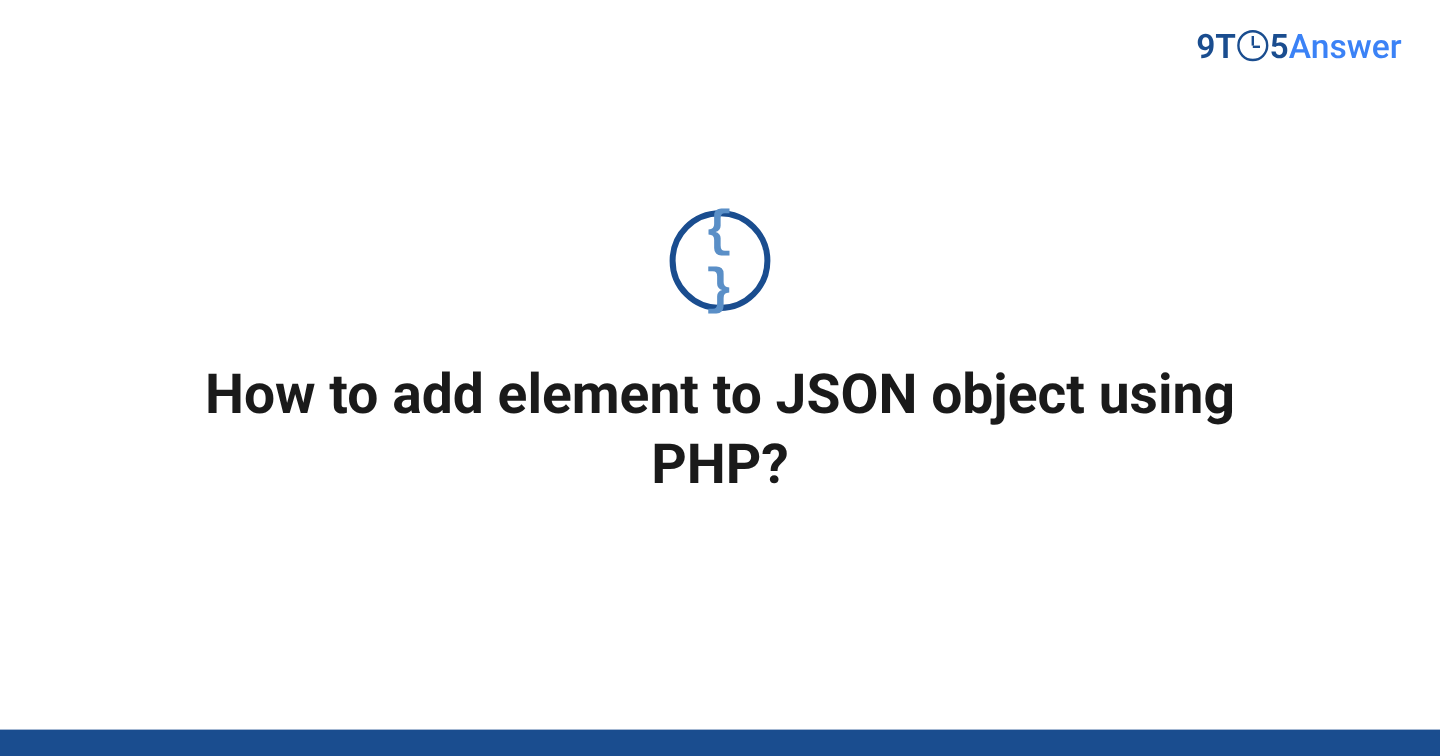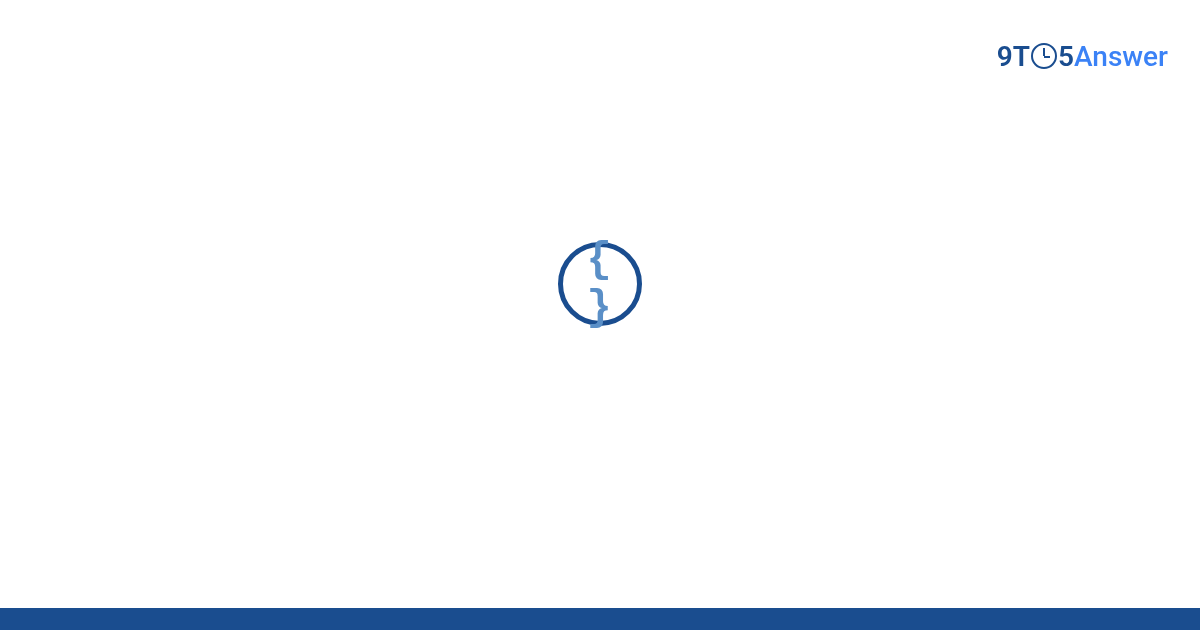--- a/index.html
+++ b/index.html
@@ -18,21 +18,20 @@
     }
     
     .logo-container {
       position: absolute;
       top: 22px;
       right: 32px;
       display: flex;
       align-items: baseline;
       font-size: 28px;
       font-weight: 600;
-      margin-top: 18px;
     }
     
     .logo-part1 {
       color: #1a4d8f;
     }
     
     .logo-clock {
       display: inline-flex;
       align-items: center;
       justify-content: center;
@@ -129,15 +128,16 @@
   <span class="logo-part1">9T</span>
   <span class="logo-clock"></span>
   <span class="logo-part2">5</span>
   <span class="logo-answer">Answer</span>
 </div>
 
 <div class="content">
   <div class="icon-circle">
     <span class="braces">{ }</span>
   </div>
+  <h1 class="question-title">How to add element to JSON object using PHP?</h1>
 </div>
 
 <div class="footer-bar"></div>
 
 </body></html>

